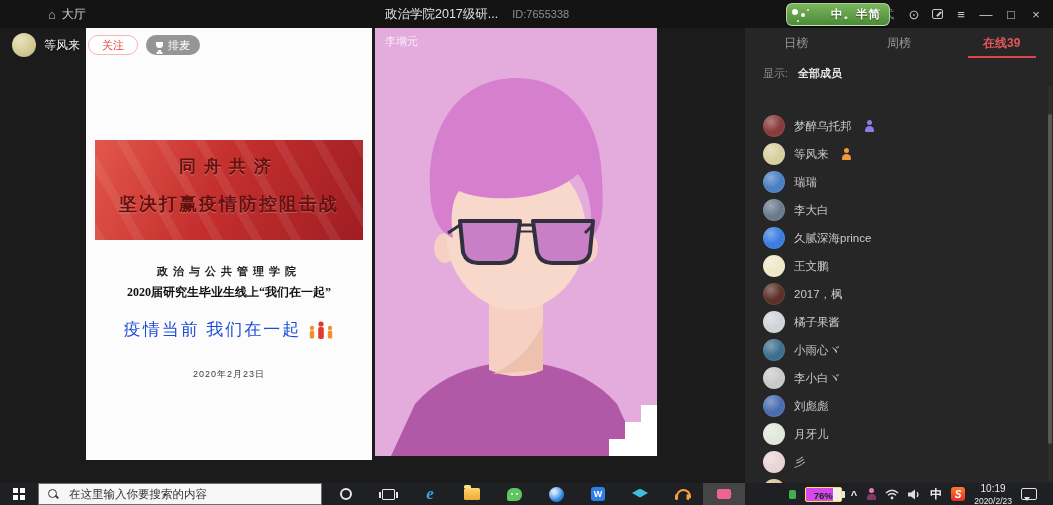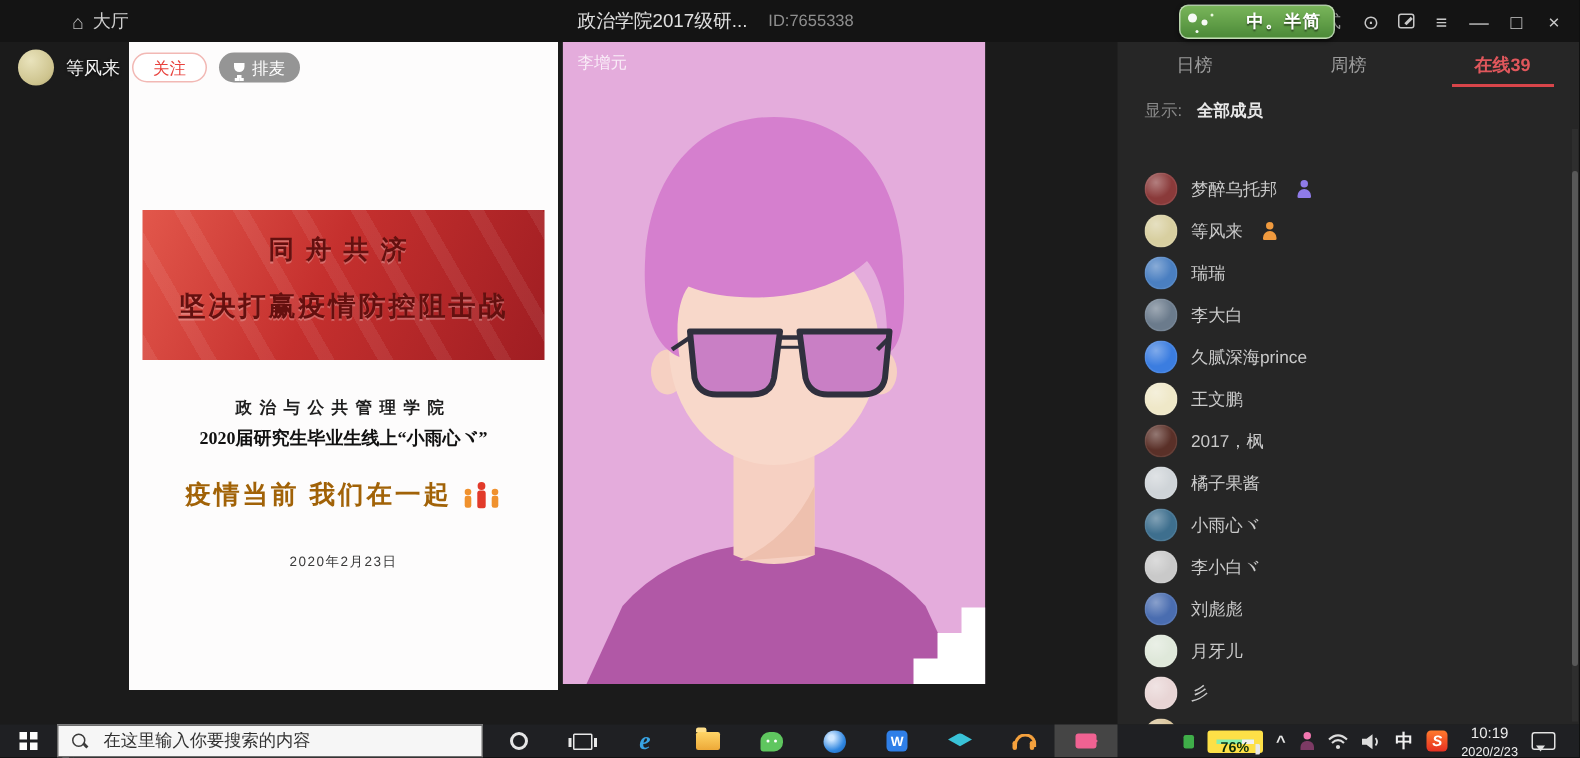--- a/index.html
+++ b/index.html
@@ -44,21 +44,21 @@
   .banner { margin:112px 9px 0 9px; height:100px; padding-top:15px;
     background:linear-gradient(115deg,#e2574b 0%,#c5302e 45%,#9f1d22 100%);
     position:relative; overflow:hidden; }
   .banner::before { content:""; position:absolute; inset:0;
     background:repeating-linear-gradient(60deg, rgba(255,255,255,.07) 0 9px, rgba(255,255,255,0) 9px 34px); }
   .banner-l1 { position:relative; font-family:"Liberation Serif", serif; font-weight:bold; font-size:17px; letter-spacing:8px; color:#64100f; text-shadow:0 1px 0 rgba(255,255,255,.25); }
   .banner-l2 { position:relative; margin-top:14px; font-family:"Liberation Serif", serif; font-weight:bold; font-size:18px; letter-spacing:2px; color:#64100f; text-shadow:0 1px 0 rgba(255,255,255,.25); }
   .slide-school { margin-top:24px; font-family:"Liberation Serif", serif; font-weight:bold; font-size:11px; letter-spacing:5px; color:#1f1f1f; }
   .slide-subtitle { margin-top:5px; font-family:"Liberation Serif", serif; font-weight:bold; font-size:12px; color:#111; }
   .slide-slogan-row { margin-top:17px; display:flex; align-items:center; justify-content:center; gap:7px; }
-  .slide-slogan { font-weight:bold; font-size:17px; letter-spacing:2px; color:#a16207;text-align:center; }
+  .slide-slogan { font-weight:normal; font-size:17px; letter-spacing:2px; color:#1d4ed8;text-align:center; }
   .slide-date { margin-top:27px; font-size:9px; letter-spacing:1px; color:#3a3a3a; }
 
   
   .pink-video { position:absolute; left:375px; top:0; width:282px; height:428px; overflow:hidden; }
   .pink-video svg { position:absolute; inset:0; }
   .video-label { position:absolute; left:10px; top:6px; color:rgba(255,255,255,.78); font-size:11px; z-index:5; }
 
   
   .stage-bottom { position:absolute; left:0; top:420px; width:745px; height:23px; overflow:hidden;margin-top:48px; }
   .horn { position:absolute; left:36px; top:6px; }
@@ -117,21 +117,21 @@
   .ico-docs { width:14px; height:14px; border-radius:3px; background:#2f7fe8; color:#fff; font-size:9px; font-weight:bold; }
   .ico-ketang { width:16px; height:9px; background:#39c2d7; clip-path:polygon(50% 0, 100% 50%, 50% 100%, 0 50%); position:relative; top:-1px; }
   .ico-headset { width:15px; height:13px; position:relative; }
   .ico-headset::before { content:""; position:absolute; left:1px; top:1px; width:11px; height:7px; border:2px solid #f5a13d; border-bottom:none; border-radius:8px 8px 0 0; }
   .ico-headset::after { content:""; position:absolute; left:0; top:6px; width:3.5px; height:6px; border-radius:2px; background:#f5a13d; box-shadow:11.5px 0 0 #f5a13d; }
   .ico-live-app { width:14px; height:10px; background:#f06292; border-radius:2px; position:relative; }
   .ico-live-app::after { content:""; position:absolute; right:-4px; top:2px; border:3px solid transparent; border-left:4px solid #f06292; }
 
   .tray { position:absolute; right:0; top:483px; height:22px; display:flex; align-items:center; gap:9px; padding-right:16px; z-index:55; }
   .tray-mini-green { width:7px; height:9px; background:#3fae49; border-radius:1.5px; }
-  .battery { width:37px; height:15px; border:6px solid #fde047; border-radius:2px; background:#86efac; position:relative; display:flex; align-items:flex-start; justify-content:center; }
+  .battery { width:37px; height:15px; border:1px solid #fde047; border-radius:2px; background:#d946ef; position:relative; display:flex; align-items:flex-end; justify-content:center; }
   .battery::before { content:""; position:absolute; right:0; top:0; bottom:0; width:8px; background:#f0f0f0; }
   .battery::after { content:""; position:absolute; right:-4px; top:3px; width:3px; height:7px; background:#e8e8e8; border-radius:0 1px 1px 0; }
   .battery-text { position:relative; z-index:2; font-size:9.5px; font-weight:bold; color:#0c2d0c; }
   .chevron { color:#e8e8e8; font-size:11px; font-weight:bold; transform:translateY(1px); }
   .tray-person { width:10px; height:13px; position:relative; }
   .tray-person::before { content:""; position:absolute; left:2.5px; top:0; width:5px; height:5px; border-radius:50%; background:#f277b0; }
   .tray-person::after { content:""; position:absolute; left:0.5px; top:6px; width:9px; height:6px; border-radius:4px 4px 0 0; background:#7c3a64; }
   .tray-cjk { color:#f0f0f0; font-size:12px; font-weight:bold; }
   .sogou { width:14px; height:14px; border-radius:3px; background:linear-gradient(#ff7a2d,#e63022); color:#fff; font-size:10px; font-weight:bold; font-style:italic; display:flex; align-items:center; justify-content:center; }
   .clock { text-align:center; color:#ececec; line-height:10px; }
@@ -180,21 +180,21 @@
         <span>排麦</span>
       </button>
     </div>
 
     <section class="slide">
       <div class="banner">
         <div class="banner-l1">同舟共济</div>
         <div class="banner-l2">坚决打赢疫情防控阻击战</div>
       </div>
       <div class="slide-school">政治与公共管理学院</div>
-      <div class="slide-subtitle">2020届研究生毕业生线上“小雨心ヾ”</div>
+      <div class="slide-subtitle">2020届研究生毕业生线上“我们在一起”</div>
       <div class="slide-slogan-row">
         <span class="slide-slogan">疫情当前  我们在一起</span>
         <svg viewBox="0 0 26 18" width="26" height="18">
           <circle cx="4" cy="7" r="2.2" fill="#f0912d"></circle>
             <rect x="1.8" y="9.5" width="4.4" height="8" rx="1.5" fill="#f0912d"></rect>
           <circle cx="13" cy="3" r="2.6" fill="#e23a2a"></circle>
             <rect x="10.2" y="6" width="5.6" height="12" rx="1.8" fill="#e23a2a"></rect>
           <circle cx="22" cy="7" r="2.2" fill="#f0912d"></circle>
             <rect x="19.8" y="9.5" width="4.4" height="8" rx="1.5" fill="#f0912d"></rect>
         </svg>

